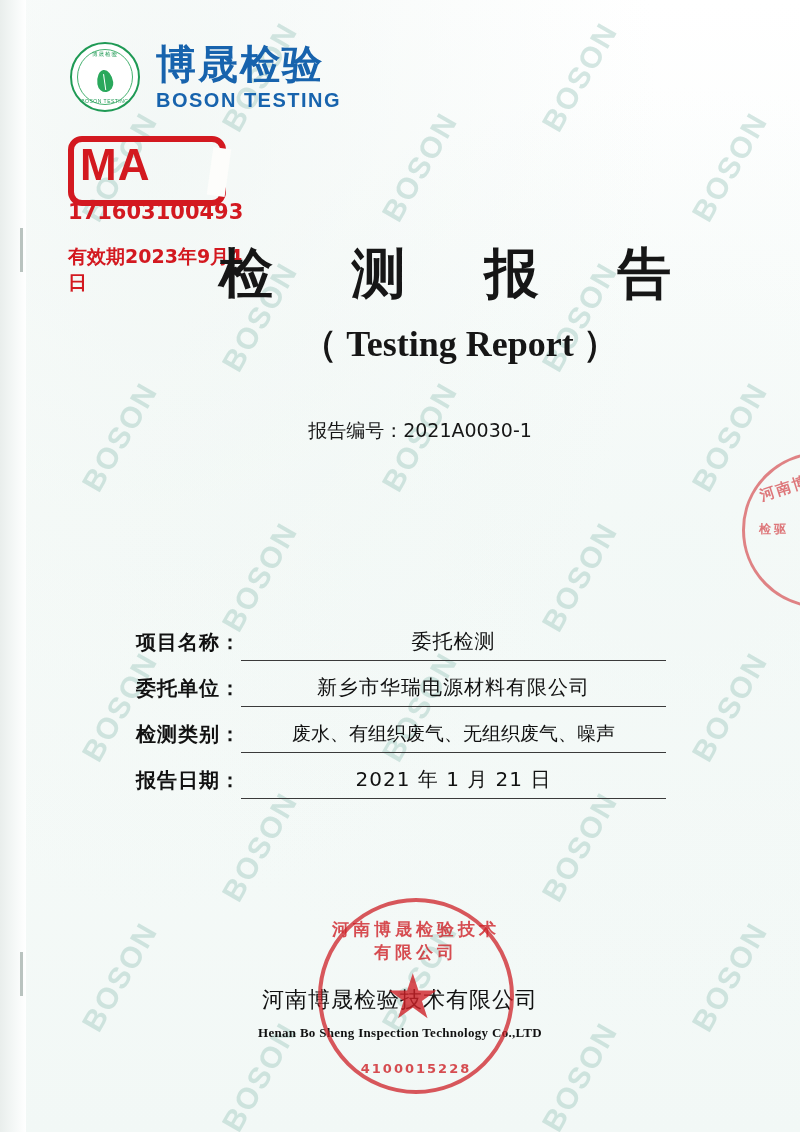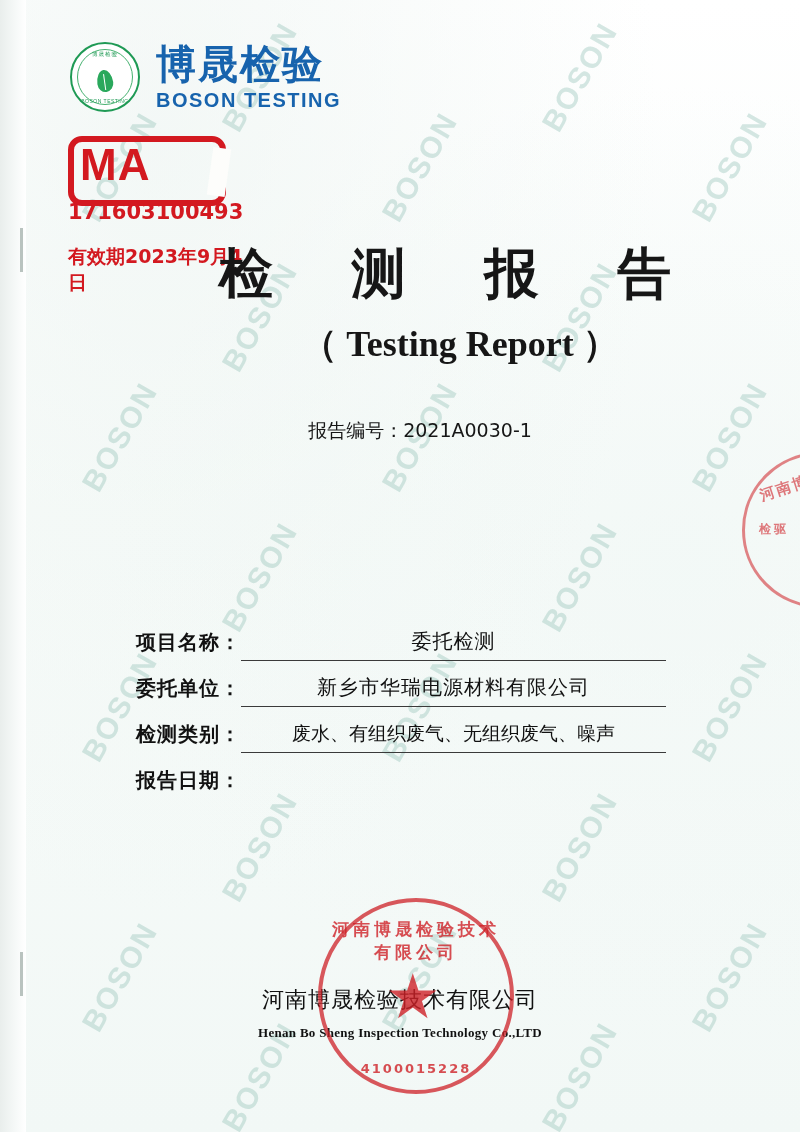--- a/index.html
+++ b/index.html
@@ -445,20 +445,21 @@
     <div class="field-row">
       <div class="field-label">委托单位：</div>
       <div class="field-value">新乡市华瑞电源材料有限公司</div>
     </div>
     <div class="field-row">
       <div class="field-label">检测类别：</div>
       <div class="field-value dense">废水、有组织废气、无组织废气、噪声</div>
     </div>
     <div class="field-row">
       <div class="field-label">报告日期：</div>
+      <div class="field-value">2021 年 1 月 21 日</div>
     </div>
   </div>
 
   <div class="seal-right">
     <div class="r-cn">河南博</div>
     <div class="r-cn2">检驱</div>
   </div>
 
   <div class="footer">
     <div class="footer-cn">河南博晟检验技术有限公司</div>

